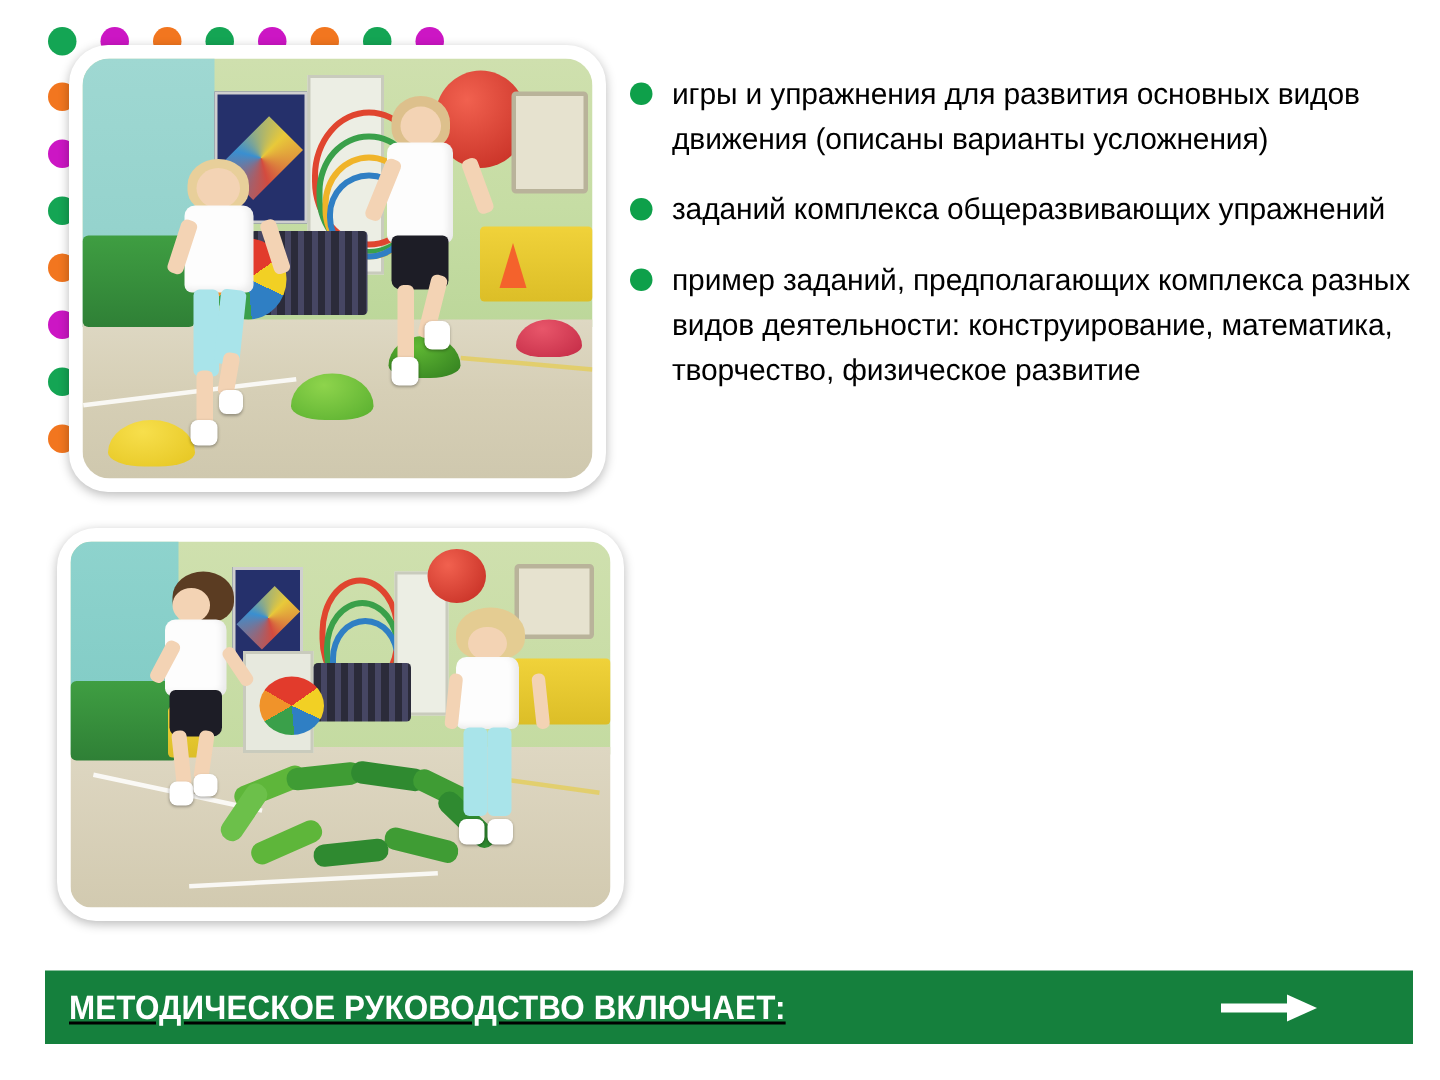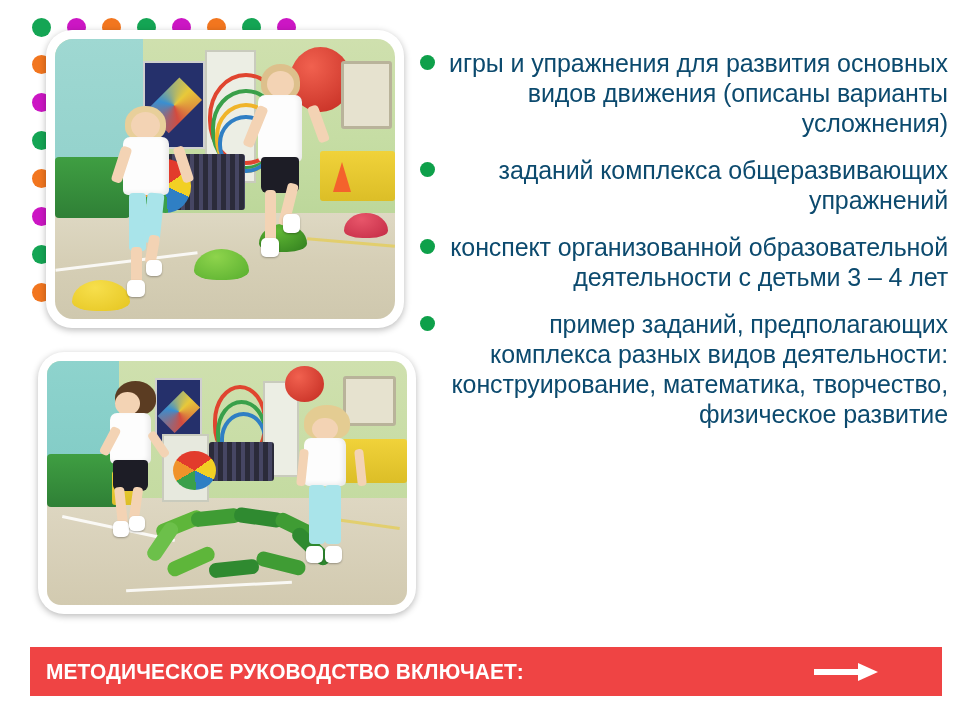--- a/index.html
+++ b/index.html
@@ -185,25 +185,24 @@
   }
   .bullet-dot {
     flex: 0 0 auto;
     width: 15px;
     height: 15px;
     border-radius: 50%;
     margin-top: 7px;
     margin-right: 13px;
   }
   .bullet-text {
-    font-size: 25px;
+    font-size: 20px;
     line-height: 30px;
-    color: #0c4a6e;
+    color: #000000;
     letter-spacing: -0.1px;
-    text-align: right;
   }
 
   
   #banner {
     position: absolute;
     left: 30px;
     top: 647px;
     width: 912px;
     height: 49px;
     display: flex;
@@ -388,29 +387,25 @@
     <div class="bullet-item">
       <span class="bullet-dot" style="background: rgb(14, 160, 74);"></span>
       <span class="bullet-text">игры и упражнения для развития основных видов движения (описаны варианты усложнения)</span>
     </div>
     <div class="bullet-item">
       <span class="bullet-dot" style="background: rgb(14, 160, 74);"></span>
       <span class="bullet-text">заданий комплекса общеразвивающих упражнений</span>
     </div>
     <div class="bullet-item">
       <span class="bullet-dot" style="background: rgb(14, 160, 74);"></span>
-      <span class="bullet-text">конспект организованной образовательной деятельности с детьми 3 – 4 лет</span>
-    </div>
-    <div class="bullet-item">
-      <span class="bullet-dot" style="background: rgb(14, 160, 74);"></span>
       <span class="bullet-text">пример заданий, предполагающих комплекса разных видов деятельности: конструирование, математика, творчество, физическое развитие</span>
     </div>
   </div>
 
-  <div id="banner" style="background: #ef4444;">
+  <div id="banner" style="background: #15803d; text-decoration: underline;">
     <div id="banner-title" style="color: rgb(255, 255, 255);">МЕТОДИЧЕСКОЕ РУКОВОДСТВО ВКЛЮЧАЕТ:</div>
     <div id="banner-arrow">
       <svg width="66" height="22" viewBox="0 0 66 22" aria-hidden="true">
         <rect x="0" y="8" width="48" height="6" fill="#ffffff"></rect>
         <polygon points="44,2 64,11 44,20" fill="#ffffff"></polygon>
       </svg>
     </div>
   </div>
 
 </div>

